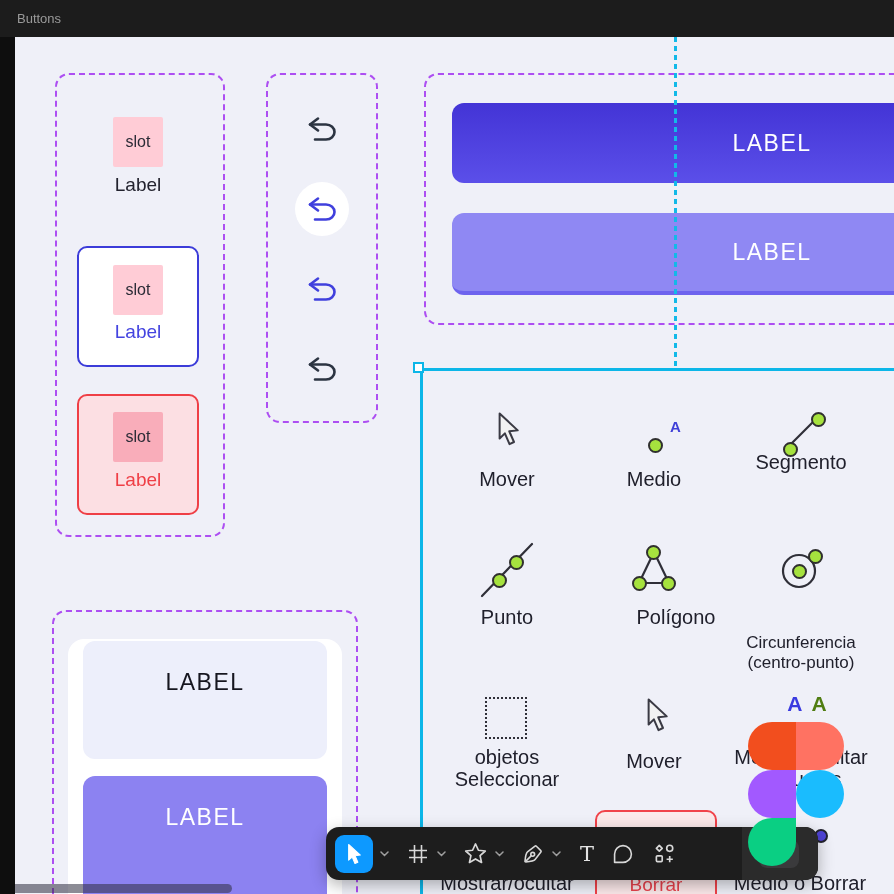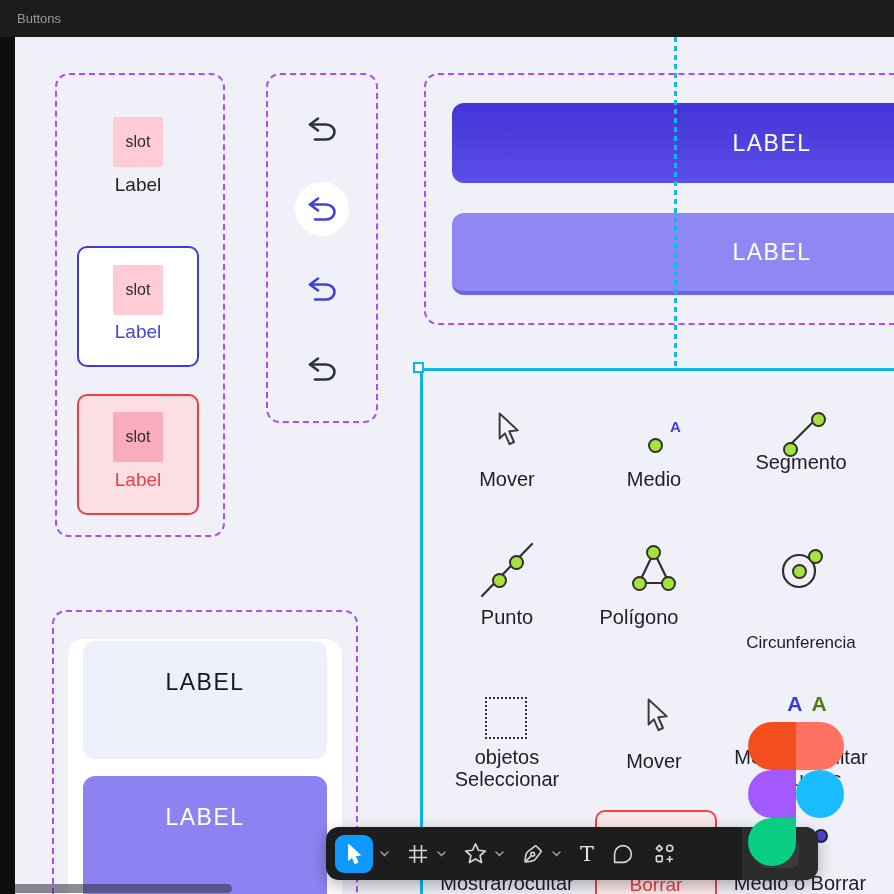--- a/index.html
+++ b/index.html
@@ -64,21 +64,21 @@
   #mover1-label { left:412px; top:431px; }
   #punto-icon { left:625px; top:373px; width:48px; height:48px; }
   #punto-label { left:559px; top:431px; }
   .geo-marker { position:absolute; left:30px; top:8px; font-size:15px; font-weight:bold; color:#4040d8; }
   .geo-dot { position:absolute; width:15px; height:15px; border-radius:50%; background:#a6e23e; border:2px solid #30302f; }
   #segmento-icon { left:760px; top:369px; }
   #segmento-label { left:706px; top:414px; }
   #recta-icon { left:463px; top:503px; }
   #recta-label { left:412px; top:569px; }
   #poligono-icon { left:615px; top:508px; }
-  #poligono-label { left:544px; top:569px; }
+  #poligono-label { left:581px; top:569px; }
   #circ-icon { left:763px; top:508px; }
   #circ-label { left:706px; top:559px;margin-top:37px; }
   #sel-icon { left:470px; top:660px; width:42px; height:42px; border:2.2px dotted #2f2f38; }
   #sel-label { left:412px; top:709px; }
   #mover2-icon { left:628px; top:657px; }
   #mover2-label { left:559px; top:713px; }
   #etiq-icon { left:766px; top:655px; width:52px; height:26px; display:flex; gap:9px; justify-content:center;
     font-size:21px; font-weight:bold; line-height:24px; }
   #etiq-a1 { color:#3a3ae0; } #etiq-a2 { color:#507d12; }
   #etiq-label { left:706px; top:709px; }
@@ -230,20 +230,21 @@
 
   <div class="tool-icon" id="circ-icon">
     <svg class="lineart" width="48" height="48" viewBox="0 0 48 48">
         <circle cx="21" cy="26" r="16"></circle>
       </svg>
     <span class="geo-dot" style="left:14px; top:19px;"></span>
     <span class="geo-dot" style="left:30px; top:4px;"></span>
   </div>
   <div class="tool-label small" id="circ-label">
     <div>Circunferencia</div>
+    <div>(centro-punto)</div>
   </div>
 
   <div class="tool-icon" id="sel-icon"></div>
   <div class="tool-label" id="sel-label">
     <div>objetos</div>
     <div>Seleccionar</div>
   </div>
 
   <div class="tool-icon" id="mover2-icon">
     <svg width="30" height="46" viewBox="0 0 24 32">

